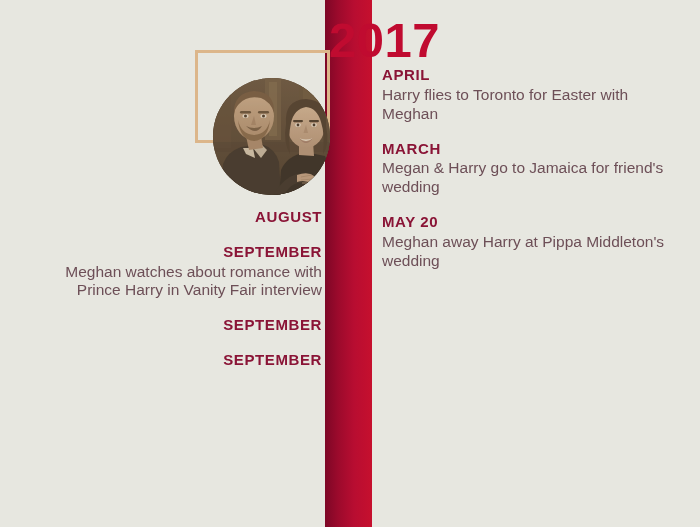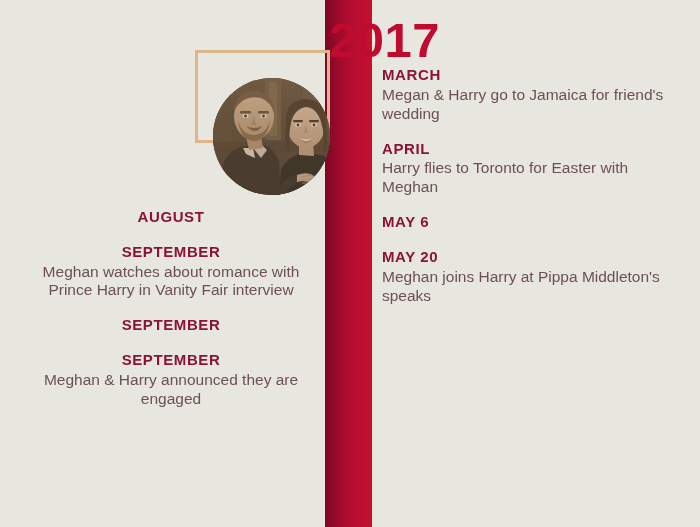--- a/index.html
+++ b/index.html
@@ -80,21 +80,21 @@
 
   
   .col {
     position: absolute;
     z-index: 4;
   }
   .col-left {
     left: 20px;
     top: 208px;
     width: 302px;
-    text-align: center;
+    text-align: right;
   }
   .col-right {
     left: 382px;
     top: 66px;
     width: 300px;
     text-align: left;
   }
 
   .entry { margin-bottom: 16px; }
   .entry:last-child { margin-bottom: 0; }
@@ -211,35 +211,33 @@
     </div>
     <div class="entry">
       <div class="entry-date">SEPTEMBER</div>
       <div class="entry-desc">Meghan watches about romance with Prince Harry in Vanity Fair interview</div>
     </div>
     <div class="entry">
       <div class="entry-date">SEPTEMBER</div>
     </div>
     <div class="entry">
       <div class="entry-date">SEPTEMBER</div>
-      <div class="entry-desc">Meghan &amp; Harry announced they are engaged</div>
     </div>
   </div>
 
   <div class="col col-right">
+    <div class="entry">
+      <div class="entry-date">APRIL</div>
+      <div class="entry-desc">Harry flies to Toronto for Easter with Meghan</div>
+    </div>
     <div class="entry">
       <div class="entry-date">MARCH</div>
       <div class="entry-desc">Megan &amp; Harry go to Jamaica for friend's wedding</div>
     </div>
     <div class="entry">
-      <div class="entry-date">APRIL</div>
-      <div class="entry-desc">Harry flies to Toronto for Easter with Meghan</div>
-    </div>
-    <div class="entry">
-      <div class="entry-date">MAY 6</div>
     </div>
     <div class="entry">
       <div class="entry-date">MAY 20</div>
-      <div class="entry-desc">Meghan joins Harry at Pippa Middleton's speaks</div>
+      <div class="entry-desc">Meghan away Harry at Pippa Middleton's wedding</div>
     </div>
   </div>
 
 </div>
 
 </body></html>

